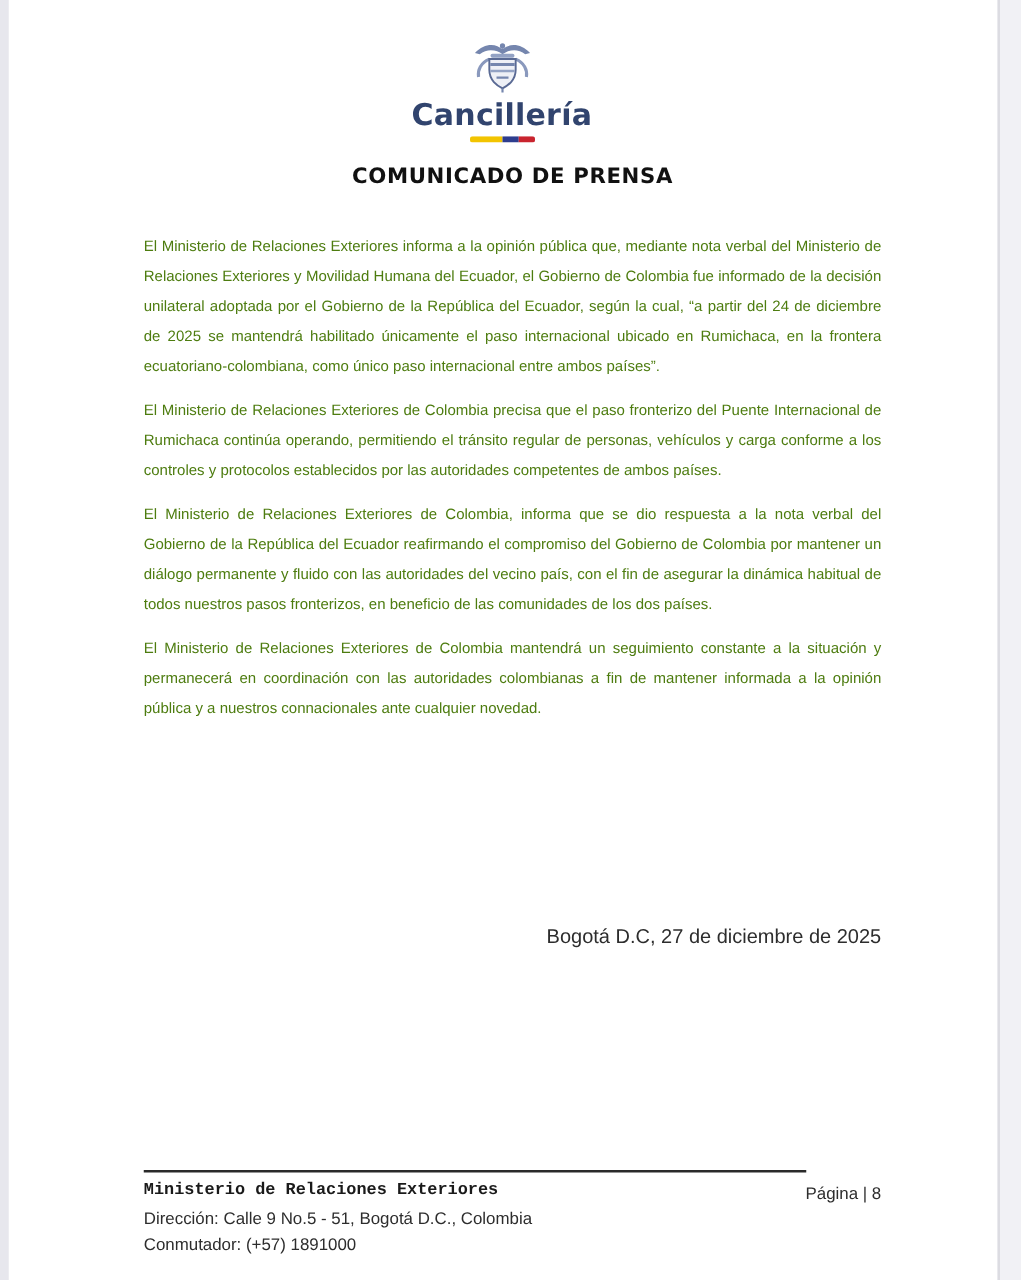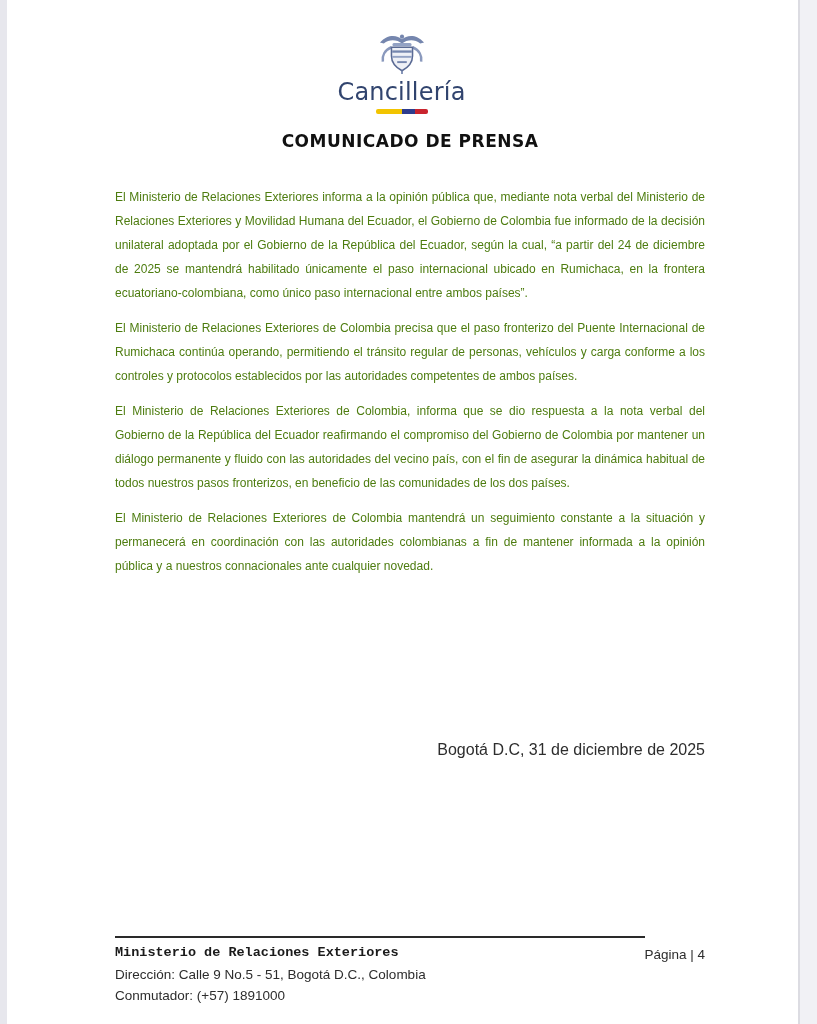--- a/index.html
+++ b/index.html
@@ -25,21 +25,21 @@
 
   
   .header {
     position:absolute; left:0; right:14px; top:30px;
     text-align:center;
   }
   .crest { display:block; margin:0 auto; width:64px; height:46px; }
   .wordmark {
     display:block; margin-top:3px;
     font-family:"DejaVu Sans", sans-serif;
-    font-weight:normal; font-size:24px; line-height:26px;
+    font-weight:bold; font-size:24px; line-height:26px;
     color:#31446e; letter-spacing:0.2px;
   }
   .flag-bar {
     display:flex; width:52px; height:5px; margin:4px auto 0;
     border-radius:2px; overflow:hidden;
   }
   .flag-yellow { width:50%; background:#F2C400; }
   .flag-blue   { width:25%; background:#2E3D8E; }
   .flag-red    { width:25%; background:#C9242E; }
 
@@ -118,26 +118,26 @@
 
   <h1 class="title">COMUNICADO DE PRENSA</h1>
 
   <div class="body">
     <p>El Ministerio de Relaciones Exteriores informa a la opinión pública que, mediante nota verbal del Ministerio de Relaciones Exteriores y Movilidad Humana del Ecuador, el Gobierno de Colombia fue informado de la decisión unilateral adoptada por el Gobierno de la República del Ecuador, según la cual, “a partir del 24 de diciembre de 2025 se mantendrá habilitado únicamente el paso internacional ubicado en Rumichaca, en la frontera ecuatoriano-colombiana, como único paso internacional entre ambos países”.</p>
     <p>El Ministerio de Relaciones Exteriores de Colombia precisa que el paso fronterizo del Puente Internacional de Rumichaca continúa operando, permitiendo el tránsito regular de personas, vehículos y carga conforme a los controles y protocolos establecidos por las autoridades competentes de ambos países.</p>
     <p>El Ministerio de Relaciones Exteriores de Colombia, informa que se dio respuesta a la nota verbal del Gobierno de la República del Ecuador reafirmando el compromiso del Gobierno de Colombia por mantener un diálogo permanente y fluido con las autoridades del vecino país, con el fin de asegurar la dinámica habitual de todos nuestros pasos fronterizos, en beneficio de las comunidades de los dos países.</p>
     <p>El Ministerio de Relaciones Exteriores de Colombia mantendrá un seguimiento constante a la situación y permanecerá en coordinación con las autoridades colombianas a fin de mantener informada a la opinión pública y a nuestros connacionales ante cualquier novedad.</p>
   </div>
 
-  <div class="dateline">Bogotá D.C, 31 de diciembre de 2025</div>
+  <div class="dateline">Bogotá D.C, 27 de diciembre de 2025</div>
 
   <div class="footer">
     <div class="footer-rule"></div>
     <div class="footer-flex">
       <div>
         <div class="footer-org">Ministerio de Relaciones Exteriores</div>
         <div>Dirección: Calle 9 No.5 - 51, Bogotá D.C., Colombia</div>
         <div>Conmutador: (+57) 1891000</div>
       </div>
-      <div class="footer-page">Página | 4</div>
+      <div class="footer-page">Página | 8</div>
     </div>
   </div>
 </div>
 
 </body></html>

